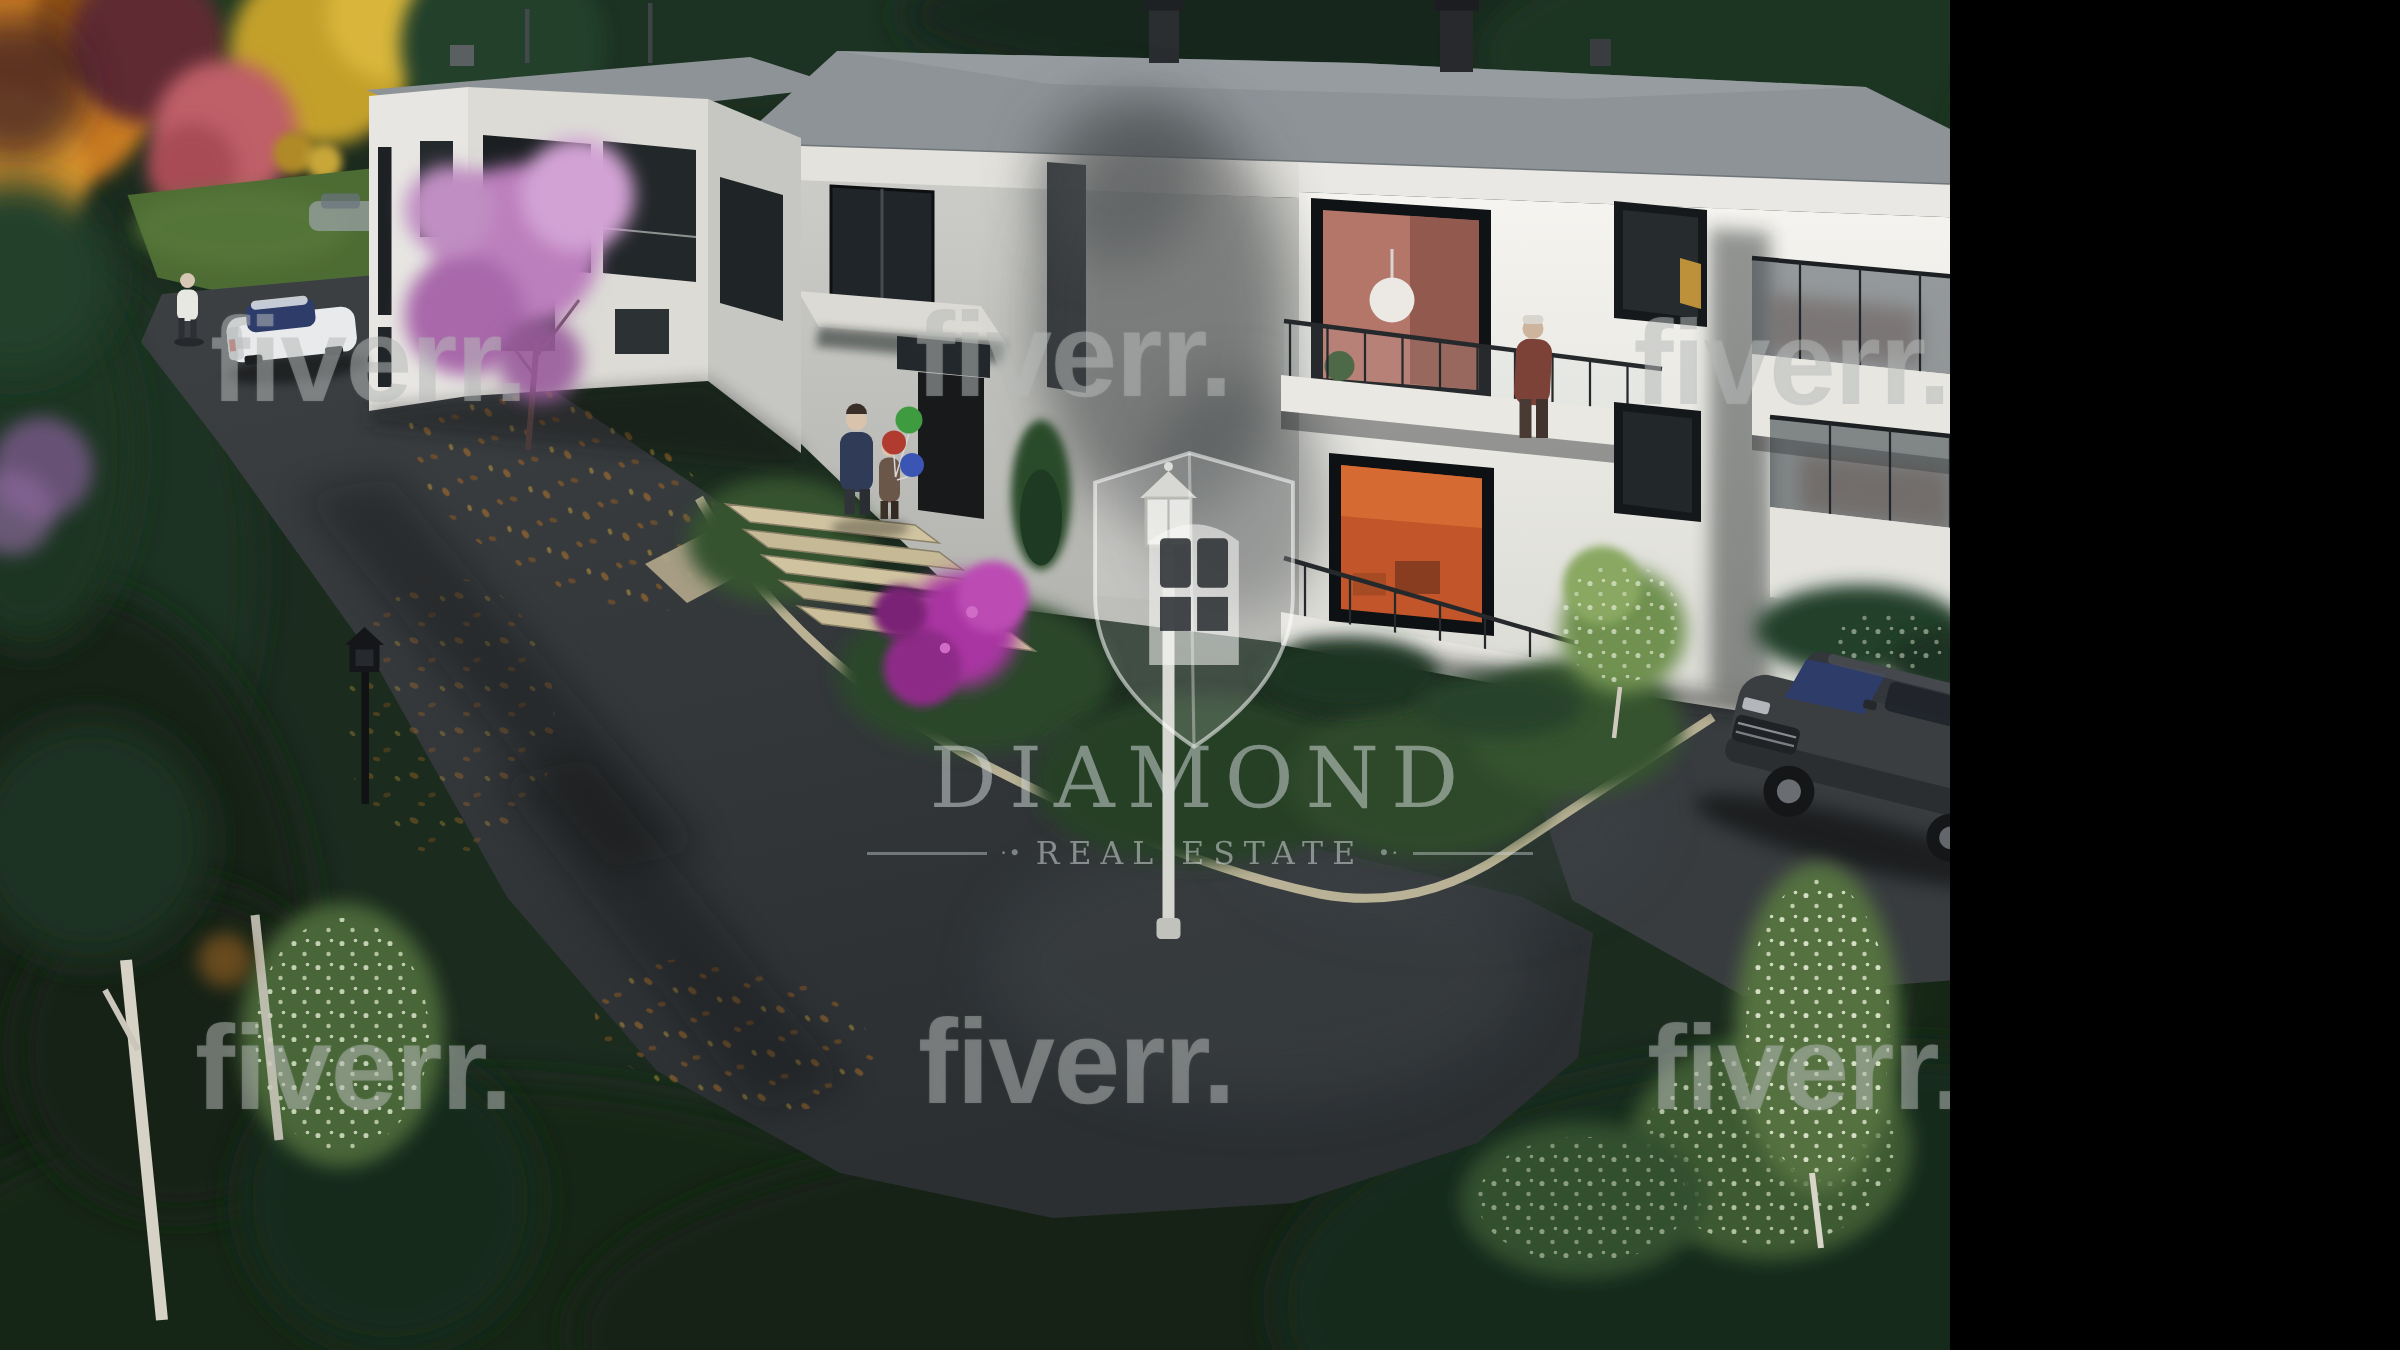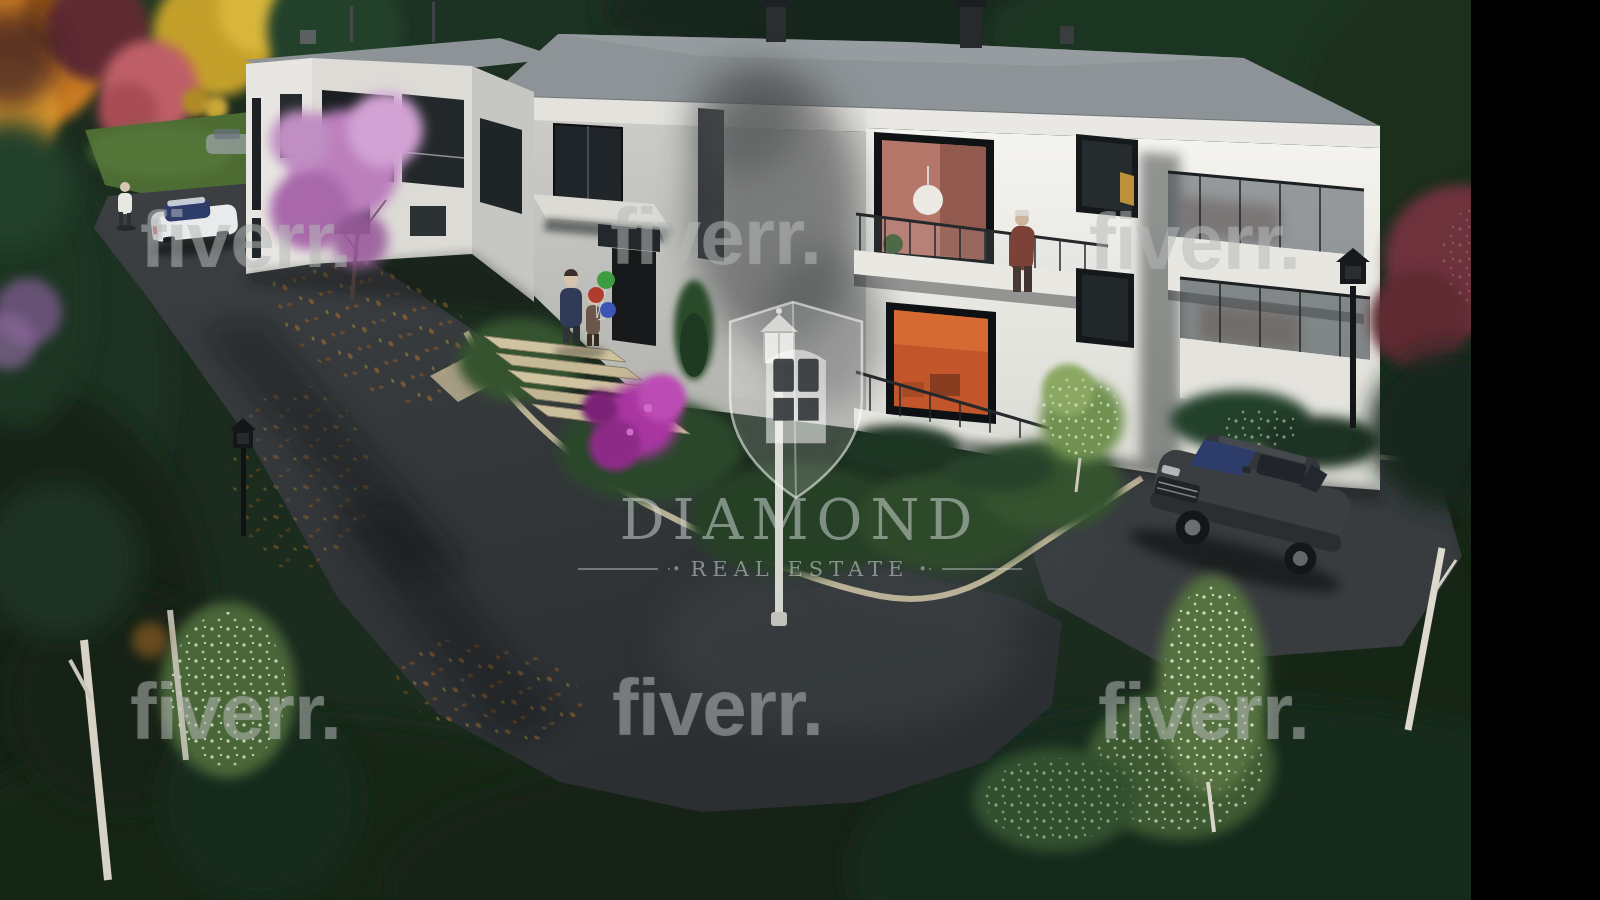--- a/index.html
+++ b/index.html
@@ -1,16 +1,16 @@
 <!DOCTYPE html>
 <html style="--asphalt: #35393c; --parking: #383c3f; --roof: #8d9396; --wall_bright: #f2f1ed; --wall_shaded: #c4c5c0; --fascia: #e9e8e4; --window_dark: #20252a; --door_dark: #17191b; --interior_salmon: #b5766a; --interior_orange: #c3552a; --lit_amber: #d8a33c; --grass: #4d6c34; --foliage_dark: #17251b; --foliage_mid: #2a4427; --bush_light: #55713f; --blossom_pink: #bc7fbd; --magenta: #a935a2; --maple_red: #6e333c; --autumn_orange: #c97b24; --autumn_gold: #c3a02c; --autumn_rose: #bf5f68; --stone_curb: #c9bfa0; --step_stone: #cfc3a0; --birch: #d6d2c6; --lamp_black: #141619; --lamp_white: #d6d6d0; --car_white: #e9eaec; --car_dark: #3b3e41; --glass_blue: #2e3c6a;"><head>
 <meta charset="utf-8">
 <style>
   html,body{margin:0;padding:0;background:#000;}
-  .stage{position:relative;width:1471px;height:900px;overflow:hidden;background:#1b2b1e;font-family:"Liberation Sans",sans-serif;}
+  .stage{position:relative;width:1300px;height:900px;overflow:hidden;background:#1b2b1e;font-family:"Liberation Sans",sans-serif;}
   .stage svg.scene{position:absolute;left:0;top:0;width:1600px;height:900px;display:block;}
   
   .wm{position:absolute;font-family:"Liberation Sans",sans-serif;font-weight:bold;font-size:80px;line-height:1;
       letter-spacing:-1px;color:rgba(178,181,179,0.5);user-select:none;white-space:nowrap;
       text-shadow:0 0 2px rgba(255,255,255,0.08);}
   
   .logo-shield{position:absolute;left:726px;top:299px;width:140px;height:202px;}
   .logo-title{position:absolute;left:560px;top:489px;width:480px;text-align:center;
       font-family:"DejaVu Serif","Liberation Serif",serif;font-weight:400;font-size:56px;letter-spacing:8px;
       color:rgba(210,216,216,0.52);line-height:1.1;user-select:none;}

